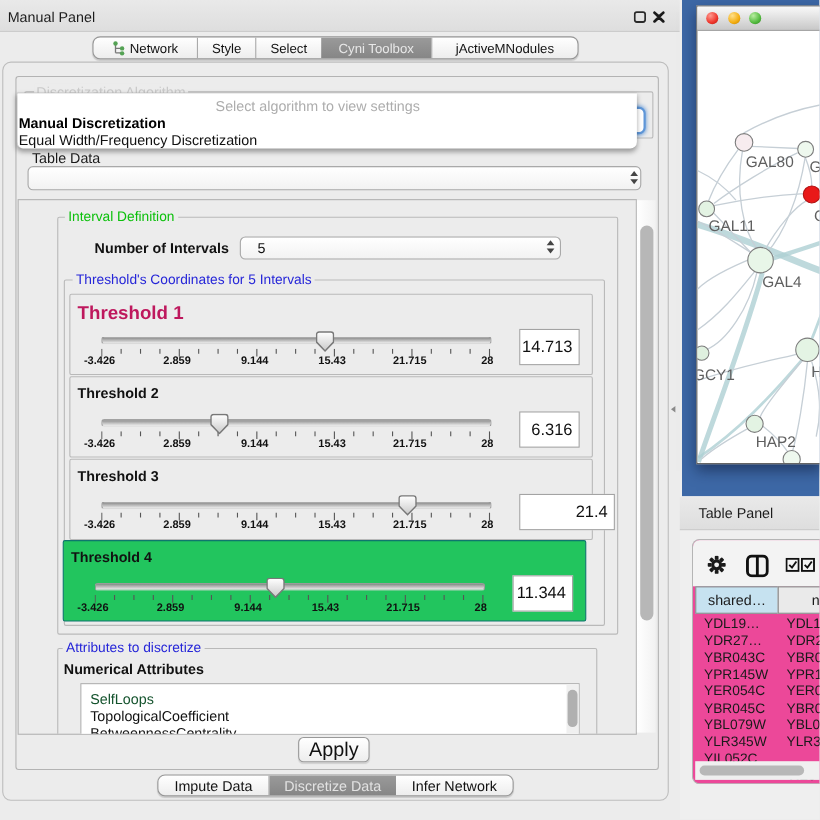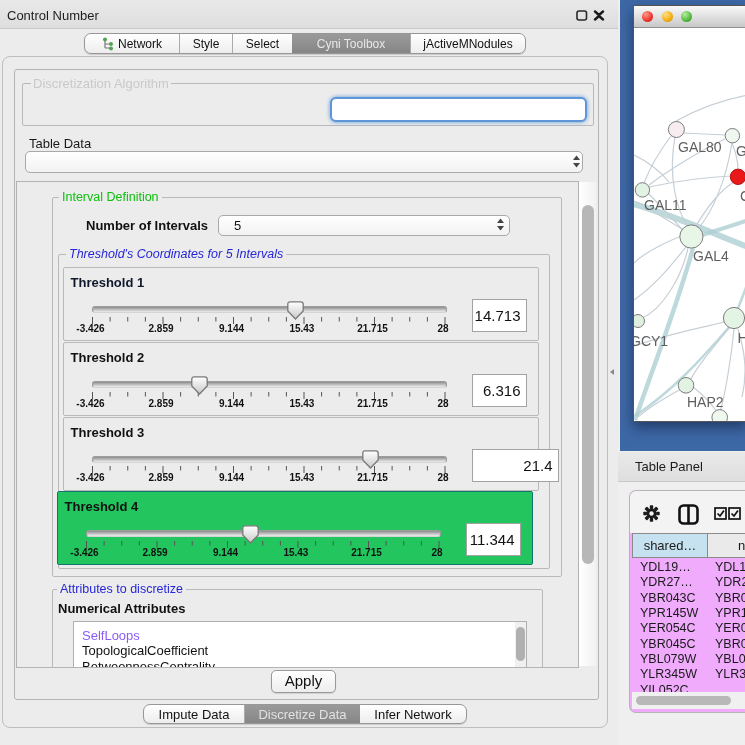--- a/index.html
+++ b/index.html
@@ -7,21 +7,21 @@
        font-family:"Liberation Sans",sans-serif;background:#ececec;}
   .abs{position:absolute;}
 </style>
 </head>
 <body>
 
 <div class="abs" style="left:0;top:0;width:618px;height:745px;background:#ececec;">
 
   <div class="abs" style="left:0;top:0;width:618px;height:28px;
        background:linear-gradient(#e9e9e9,#dedede);border-bottom:1px solid #c9c9c9;"></div>
-  <div class="abs" style="left:7px;top:8px;font-size:13px;color:#1c1c1c;">Control Number</div>
+  <div class="abs" style="left:7px;top:8px;font-size:13px;color:#1c1c1c;">Manual Panel</div>
 
   <svg class="abs" style="left:576px;top:10px;" width="12" height="11" viewBox="0 0 12 11">
     <rect x="1" y="1" width="9.5" height="9" rx="2" fill="none" stroke="#2a2a2a" stroke-width="1.6"></rect>
   </svg>
   <svg class="abs" style="left:593px;top:10px;" width="12" height="11" viewBox="0 0 12 11">
     <path d="M2 1.5 L6 5 L10 1.5 M2 9.5 L6 6 L10 9.5 M2 1.5 L10 9.5 M10 1.5 L2 9.5" stroke="#1a1a1a" stroke-width="2.4" fill="none" stroke-linecap="round"></path>
   </svg>
 
   <div class="abs" style="left:2px;top:56px;width:604px;height:670px;background:#ececec;
        border:1px solid #bdbdbd;border-radius:8px;"></div>
@@ -31,21 +31,21 @@
        display:flex;font-size:12px;color:#111;box-shadow:0 1px 1px rgba(0,0,0,0.15);">
     <div style="width:94px;display:flex;align-items:center;justify-content:center;border-right:1px solid #aaa;">
       <svg width="12" height="14" viewBox="0 0 12 14" style="margin-right:4px;">
         <path d="M3 3 L3 11 M3 7 L9 7 M3 11 L9 11" stroke="#777" stroke-width="1.2" fill="none"></path>
         <circle cx="3" cy="2.5" r="2" fill="#54a254"></circle>
           <circle cx="9" cy="7" r="2" fill="#54a254"></circle>
         <circle cx="9" cy="11.5" r="2" fill="#54a254"></circle>
       </svg>Network</div>
     <div style="width:52px;display:flex;align-items:center;justify-content:center;border-right:1px solid #aaa;">Style</div>
     <div style="width:59px;display:flex;align-items:center;justify-content:center;">Select</div>
-    <div style="width:118px;display:flex;align-items:center;justify-content:center;
+    <div style="width:100px;display:flex;align-items:center;justify-content:center;
          background:linear-gradient(#9a9a9a,#868686);color:#e8e8e8;">Cyni Toolbox</div>
     <div style="flex:1;display:flex;align-items:center;justify-content:center;border-left:1px solid #aaa;">jActiveMNodules</div>
   </div>
 
   <div class="abs" style="left:14px;top:69px;width:583px;height:629px;background:#ececec;
        border:1px solid #b3b3b3;border-radius:3px;"></div>
 
   <div class="abs" style="left:22px;top:83px;width:570px;height:41px;
        border:1px solid #b9b9b9;border-radius:2px;"></div>
   <div class="abs" style="left:31px;top:76px;font-size:13px;color:#c9c9c9;background:#ececec;padding:0 2px;">Discretization Algorithm</div>
@@ -70,24 +70,24 @@
     <div class="abs" style="left:69px;top:36px;font-size:13px;font-weight:bold;color:#111;">Number of Intervals</div>
     <div class="abs" style="left:201px;top:33px;width:290px;height:19px;
          background:linear-gradient(#ffffff,#f2f2f2);border:1px solid #a9a9a9;border-radius:5px;"></div>
     <div class="abs" style="left:217px;top:36px;font-size:13px;color:#111;">5</div>
     <svg class="abs" style="left:479px;top:36px;" width="9" height="13" viewBox="0 0 9 13">
       <path d="M4.5 0.5 L8 5 L1 5 Z" fill="#444"></path>
         <path d="M4.5 12.5 L8 8 L1 8 Z" fill="#444"></path>
     </svg>
 
     <div class="abs" style="left:41px;top:72px;width:490px;height:313px;border:1px solid #b9b9b9;border-radius:2px;"></div>
-    <div class="abs" style="left:49px;top:65px;font-size:12.5px;color:#2626d8;background:#ececec;padding:0 3px;font-style:italic;">Threshold's Coordinates for 5 Intervals</div>
+    <div class="abs" style="left:49px;top:65px;font-size:12.5px;color:#2626d8;background:#ececec;padding:0 3px;">Threshold's Coordinates for 5 Intervals</div>
 
     <div class="abs" style="left:46px;top:85px;width:474px;height:72px;border:1px solid #b9b9b9;border-radius:2px;background:#ececec;">
-      <div style="position:absolute;left:6.5px;top:7px;font-size:13px;font-weight:bold;color:#0f172a;">Threshold 1</div>
+      <div style="position:absolute;left:6.5px;top:7px;font-size:17px;font-weight:bold;color:#be185d;">Threshold 1</div>
       <div style="position:absolute;left:28px;top:38px;width:353px;height:5px;border-radius:3px;background:linear-gradient(#8d8d8d,#ededed);border:1px solid #9b9b9b;border-bottom-color:#d5d5d5;"></div>
       <svg style="position:absolute;left:27.5px;top:48.5px;" width="355" height="9" viewBox="0 0 355 9">
           <line x1="0.50" y1="0" x2="0.50" y2="7" stroke="#555" stroke-width="1"></line>
           <line x1="18.12" y1="0" x2="18.12" y2="4.5" stroke="#555" stroke-width="1"></line>
           <line x1="35.75" y1="0" x2="35.75" y2="4.5" stroke="#555" stroke-width="1"></line>
           <line x1="53.38" y1="0" x2="53.38" y2="4.5" stroke="#555" stroke-width="1"></line>
           <line x1="71.00" y1="0" x2="71.00" y2="7" stroke="#555" stroke-width="1"></line>
           <line x1="88.62" y1="0" x2="88.62" y2="4.5" stroke="#555" stroke-width="1"></line>
           <line x1="106.25" y1="0" x2="106.25" y2="4.5" stroke="#555" stroke-width="1"></line>
           <line x1="123.88" y1="0" x2="123.88" y2="4.5" stroke="#555" stroke-width="1"></line>
@@ -253,48 +253,55 @@
           <path d="M3.2 0.8 h10.6 q2.4 0 2.4 2.4 v6.8 l-7.7 8 l-7.7 -8 v-6.8 q0 -2.4 2.4 -2.4 z" fill="url(#th3)" stroke="#787878" stroke-width="1.3"></path>
         </svg>
       <div style="position:absolute;left:407.5px;top:31px;width:48px;height:31px;background:#fff;border:1px solid #a3a3a3;
            font-size:15px;color:#111;text-align:right;line-height:31px;padding-right:5px;">11.344</div>
     </div>
 
     <div class="abs" style="left:35px;top:407px;width:489px;height:90px;border:1px solid #b9b9b9;border-radius:2px;"></div>
     <div class="abs" style="left:40px;top:400px;font-size:12.5px;color:#2626d8;background:#ececec;padding:0 3px;">Attributes to discretize</div>
     <div class="abs" style="left:41px;top:419px;font-size:13px;font-weight:bold;color:#111;">Numerical Attributes</div>
     <div class="abs" style="left:56px;top:439px;width:452px;height:60px;background:#fff;border:1px solid #b0b0b0;">
-      <div style="position:absolute;left:8px;top:5.5px;font-size:13px;color:#8b5cf6;">SelfLoops</div>
+      <div style="position:absolute;left:8px;top:5.5px;font-size:13px;color:#14532d;">SelfLoops</div>
       <div style="position:absolute;left:8px;top:21px;font-size:13px;color:#111;">TopologicalCoefficient</div>
       <div style="position:absolute;left:8px;top:36.5px;font-size:13px;color:#111;">BetweennessCentrality</div>
       <div style="position:absolute;right:0;top:0;width:11px;height:60px;background:#f0f0f0;"></div>
       <div style="position:absolute;right:1px;top:5px;width:9px;height:34px;background:#b0b0b0;border-radius:5px;"></div>
     </div>
   </div>
 
   <div class="abs" style="left:579px;top:182px;width:17px;height:484px;background:linear-gradient(90deg,#ffffff,#f2f2f2);"></div>
   <div class="abs" style="left:582px;top:205px;width:12px;height:359px;background:#b7b7b7;border-radius:6px;"></div>
 
   <div class="abs" style="left:271px;top:670px;width:63px;height:21px;border:1px solid #999;
        border-radius:5px;background:linear-gradient(#ffffff,#ededed);text-align:center;
-       font-size:15px;color:#111;line-height:20px;box-shadow:0 1px 1px rgba(0,0,0,0.12);">Apply</div>
+       font-size:18px;color:#111;line-height:20px;box-shadow:0 1px 1px rgba(0,0,0,0.12);">Apply</div>
 
   <div class="abs" style="left:143px;top:704px;width:322px;height:18px;border:1px solid #979797;
        border-radius:7px;background:linear-gradient(#ffffff,#ededed);overflow:hidden;display:flex;
        font-size:13px;color:#111;box-shadow:0 1px 1px rgba(0,0,0,0.15);">
     <div style="width:100px;display:flex;align-items:center;justify-content:center;border-right:1px solid #aaa;">Impute Data</div>
     <div style="width:115px;display:flex;align-items:center;justify-content:center;
          background:linear-gradient(#9a9a9a,#868686);color:#e2e2e2;">Discretize Data</div>
     <div style="flex:1;display:flex;align-items:center;justify-content:center;">Infer Network</div>
   </div>
 
   <svg class="abs" style="left:609px;top:368px;" width="6" height="8" viewBox="0 0 6 8">
     <path d="M5 1 L1 4 L5 7 Z" fill="#8a8a8a"></path>
   </svg>
 
+  <div class="abs" style="left:15px;top:84px;width:563px;height:50px;background:#fff;
+       border-top:1px solid #b5b5b5;border-left:1px solid #cfcfcf;
+       border-radius:0 0 6px 6px;box-shadow:0 3px 5px rgba(0,0,0,0.35);z-index:5;">
+    <div style="position:absolute;left:180px;top:4px;font-size:13px;color:#adadad;">Select algorithm to view settings</div>
+    <div style="position:absolute;left:1px;top:19px;font-size:13px;font-weight:bold;color:#000;">Manual Discretization</div>
+    <div style="position:absolute;left:1px;top:35px;font-size:13px;color:#111;">Equal Width/Frequency Discretization</div>
+  </div>
 </div>
 
 <div class="abs" style="left:618px;top:0;width:127px;height:745px;background:#efefef;"></div>
 <div class="abs" style="left:620px;top:0;width:125px;height:451px;background:#3d68a6;"></div>
 
 <div class="abs" style="left:633px;top:5px;width:112px;height:415px;background:#fff;
      border:1px solid #555;box-shadow:0 6px 12px rgba(10,20,50,0.5);">
   <div style="position:absolute;left:0;top:0;width:112px;height:21px;
        background:linear-gradient(#f9f9f9,#c8c8c8);border-bottom:1px solid #919191;"></div>
   <div style="position:absolute;left:8px;top:5px;width:11px;height:11px;border-radius:50%;
@@ -358,21 +365,21 @@
       <text x="736.5" y="343">HA</text>
       <text x="686" y="406.5">HAP2</text>
     </g>
   </svg>
 </div>
 
 <div class="abs" style="left:618px;top:452px;width:127px;height:29px;
      background:linear-gradient(#e9e9e9,#dedede);border-bottom:1px solid #c9c9c9;"></div>
 <div class="abs" style="left:635px;top:459px;font-size:13px;color:#1c1c1c;">Table Panel</div>
 
-<div class="abs" style="left:629px;top:490px;width:116px;height:221px;background:#f0abfc;
+<div class="abs" style="left:629px;top:490px;width:116px;height:221px;background:#ec4899;
      border:1px solid #b5b5b5;border-radius:7px 0 0 7px;border-right:none;overflow:hidden;font-size:12.5px;color:#1a1a1a;">
   <div style="position:absolute;left:0;top:0;width:116px;height:42px;background:#f3f3f3;"></div>
 
   <svg style="position:absolute;left:13px;top:14px;" width="17" height="17" viewBox="0 0 17 17">
     <g fill="#1a1a1a">
       <circle cx="8.5" cy="8.5" r="5"></circle>
       <g transform="translate(8.5,8.5)">
         <rect x="-1.7" y="-8.2" width="3.4" height="3.6" rx="0.8"></rect>
         <rect x="-1.7" y="4.6" width="3.4" height="3.6" rx="0.8"></rect>
         <rect x="-8.2" y="-1.7" width="3.6" height="3.4" rx="0.8"></rect>

